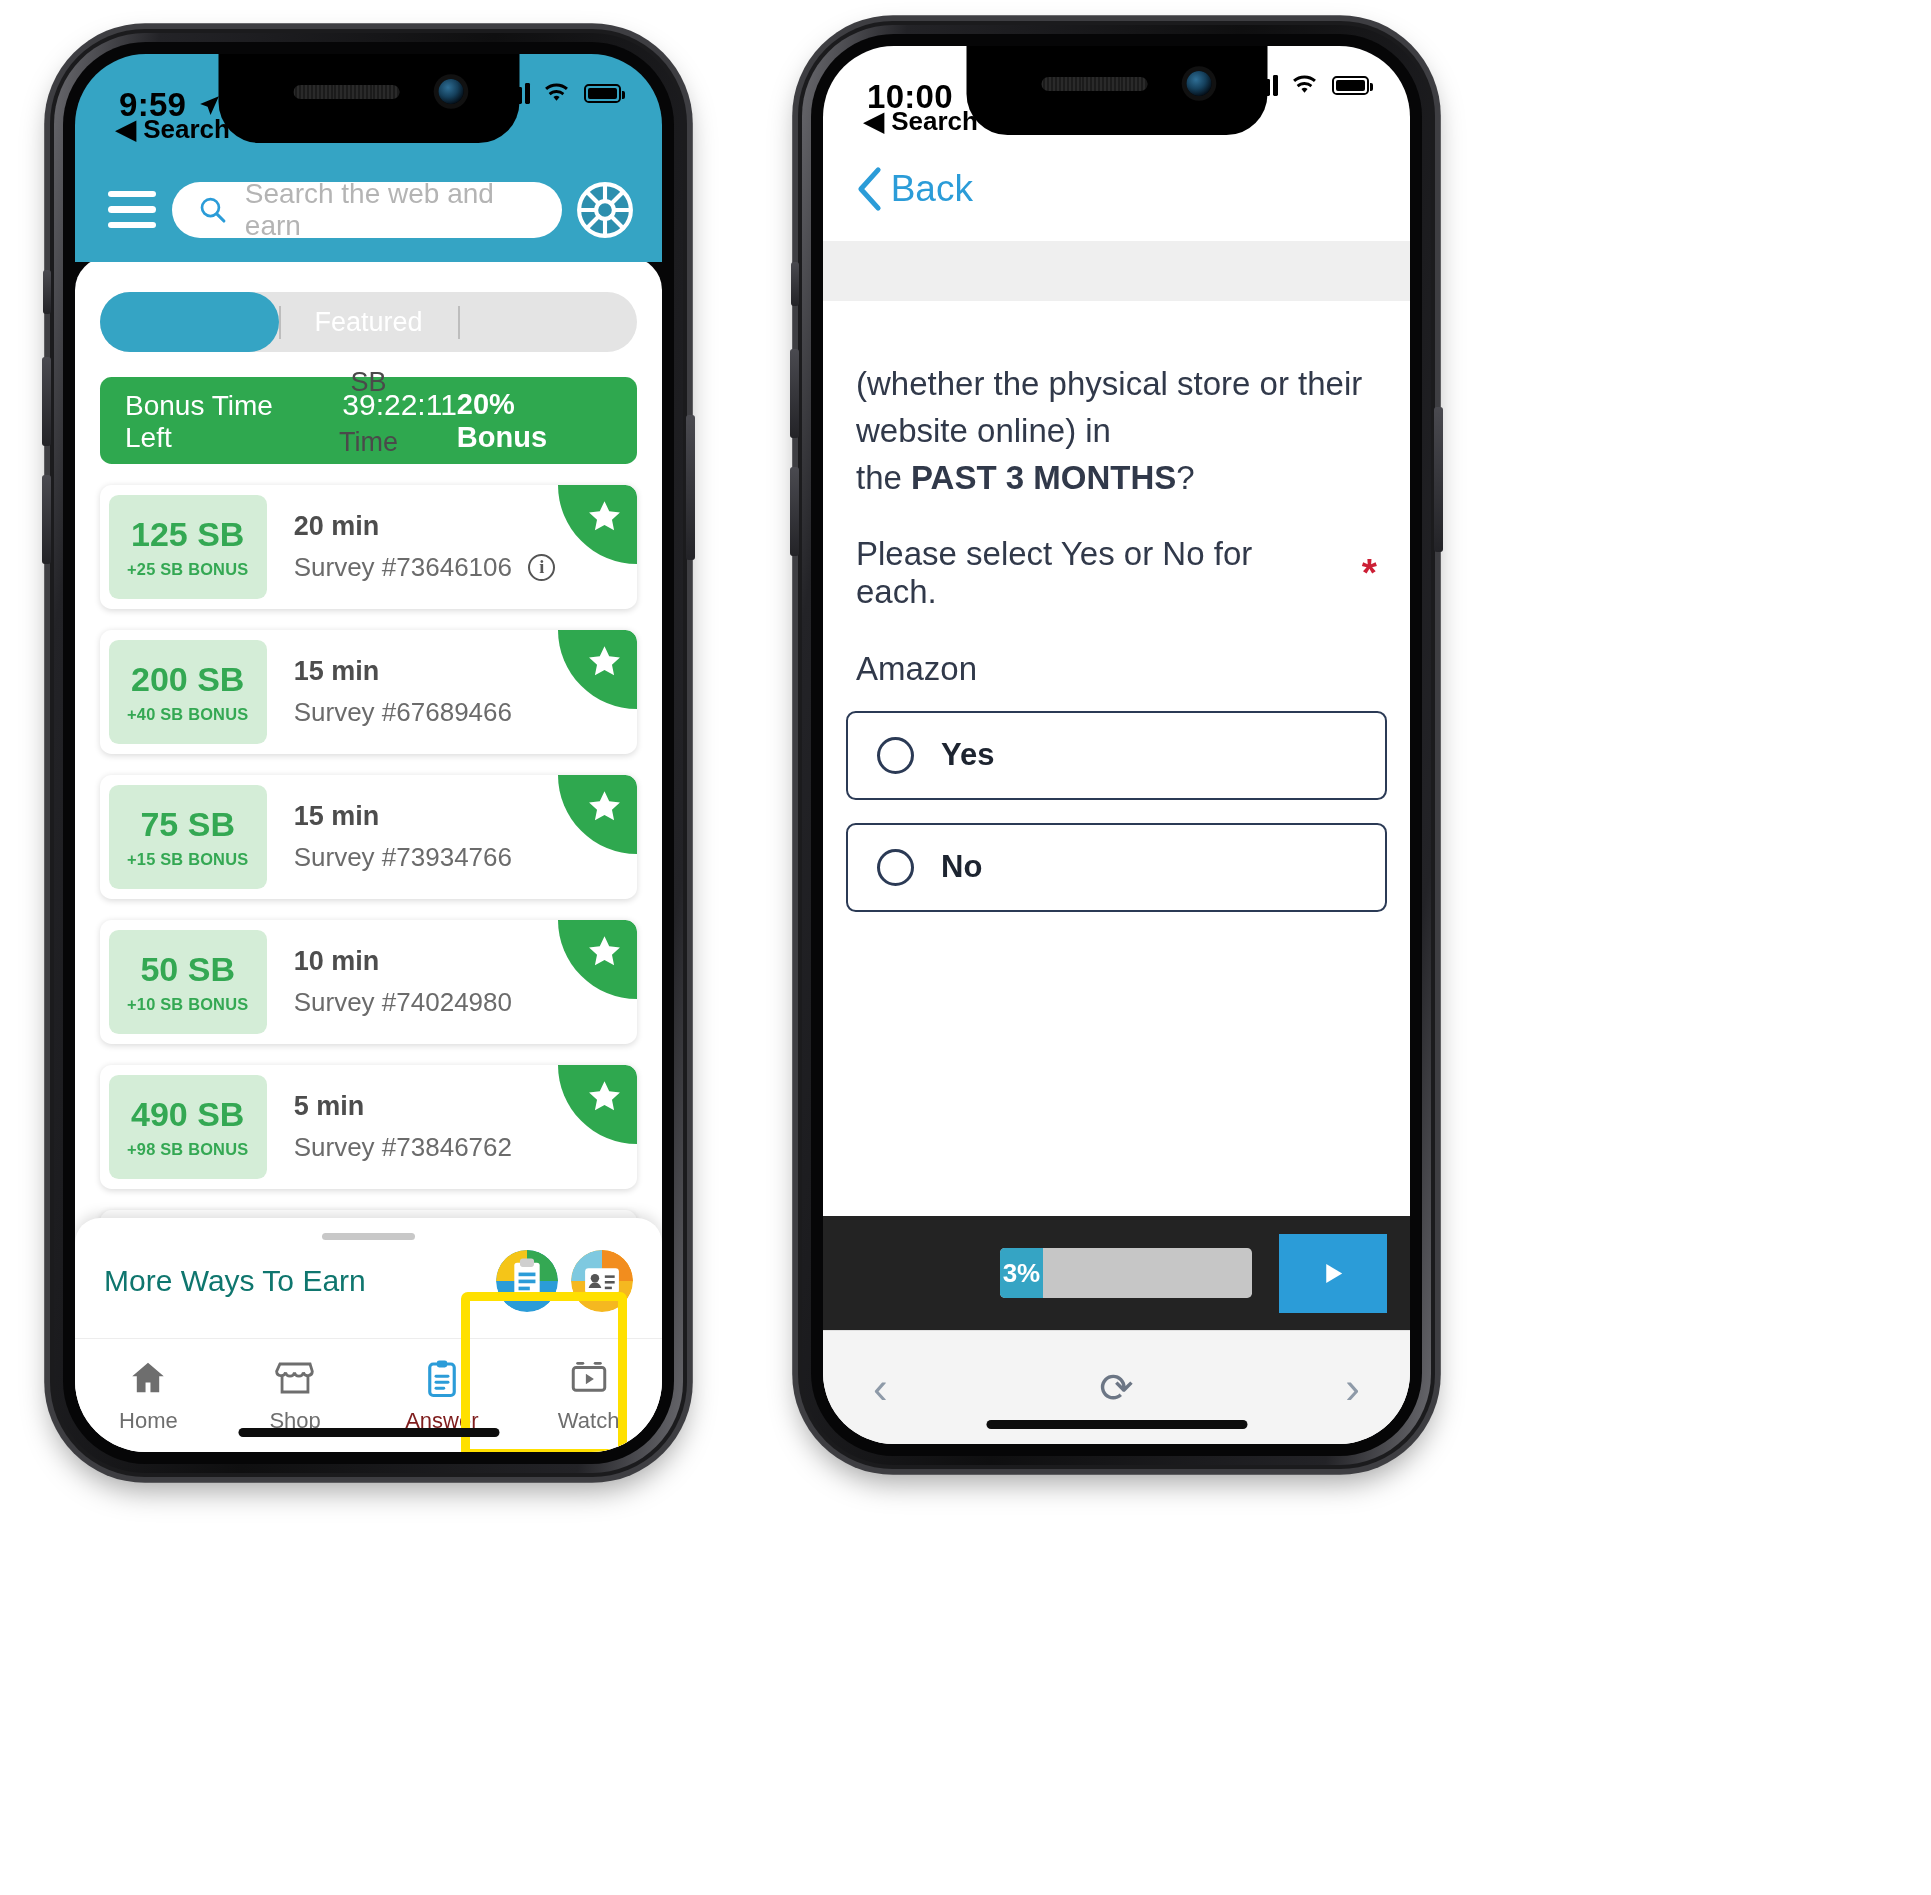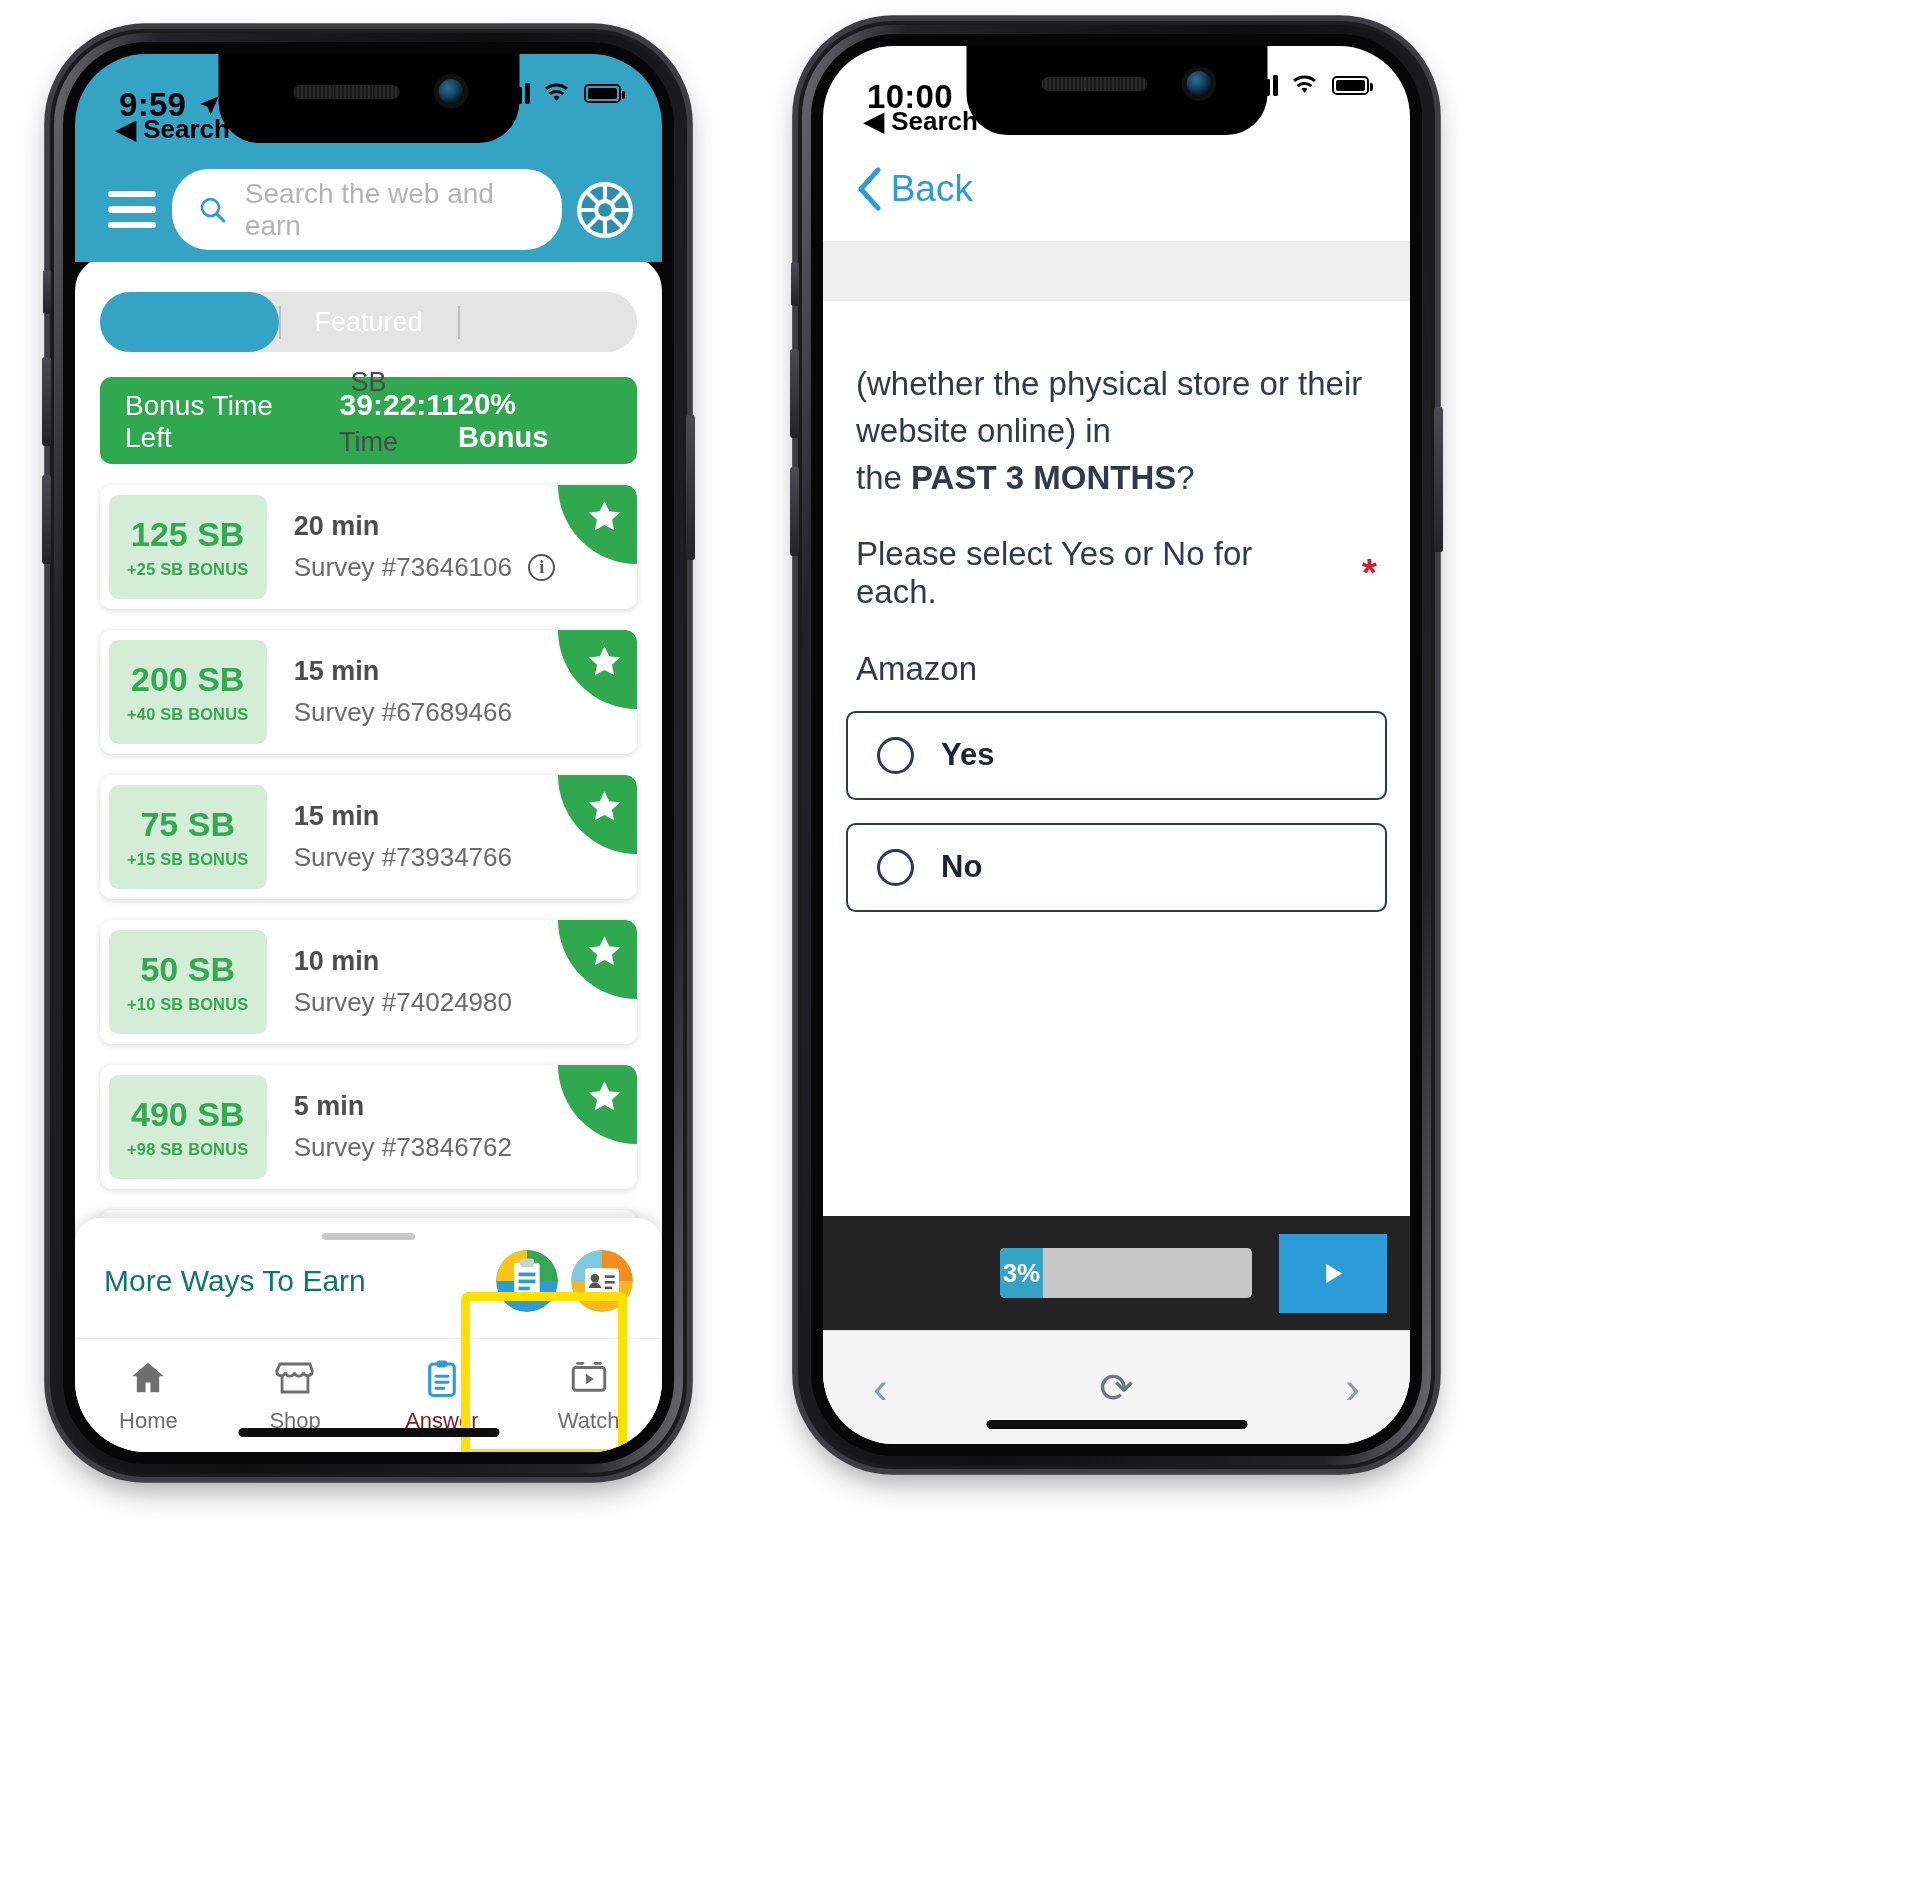--- a/index.html
+++ b/index.html
@@ -61,35 +61,35 @@
   .batt::after{content:"";position:absolute;right:-5.8px;top:4.8px;width:2.9px;height:7.7px;background:#000;border-radius:0 1.9px 1.9px 0;}
   .batt span{position:absolute;inset:1.9px;background:#000;border-radius:1.9px;display:block;}
 
   .backlink{ position:absolute; left:41px; top:60px; font-size:26px; font-weight:600; color:#000; z-index:31;}
 
   
   .sb-header{ position:absolute; top:0; left:0; right:0; height:208px; background:#35a4c4; z-index:20;}
   .sb-searchrow{ position:absolute; top:116px; left:0; right:0; height:79px; display:flex; align-items:center; padding:0 27px; z-index:25;}
   .hamburger{ width:60px; display:flex; flex-direction:column; gap:8.7px; padding:0 5.8px; flex:0 0 auto;}
   .hamburger span{ display:block; height:6.8px; border-radius:3.9px; background:#fff;}
-  .searchbox{ flex:1; height:81px; background:#fff; border-radius:37px; display:flex; align-items:center; padding:0 25px; margin-left:9.7px; }
+  .searchbox{ flex:1; height:56px; background:#fff; border-radius:37px; display:flex; align-items:center; padding:0 25px; margin-left:9.7px; }
   .search-ph{ font-size:28px; color:#b4b4b4; margin-left:17.4px;}
   .gear-btn{ flex:0 0 auto; width:60px; height:60px; margin-left:13.5px; }
 
   .sb-body{ position:absolute; top:203px; left:0; right:0; bottom:0; background:#fff; border-radius:33px 33px 0 0; z-index:10; overflow:hidden;}
 
   .segment{ margin:35px 25px 0; height:60px; background:#e4e4e4; border-radius:30px; display:flex; align-items:center; position:relative;flex-direction:column;}
   .seg-item{ flex:1; text-align:center; font-size:27px; color:#4a4a4a; line-height:60px; position:relative; z-index:2;}
   .seg-item.active{ color:#fff; font-weight:500;}
   .seg-pill{ position:absolute; left:0; top:0; width:33.33%; height:60px; background:#35a4c4; border-radius:30px; z-index:1;}
   .seg-div{ position:absolute; top:13.5px; width:1.9px; height:33px; background:#bdbdbd; z-index:2;}
 
   .bonus-bar{ margin:25px 25px 0; height:87px; background:#2fa84f; border-radius:11.6px; display:flex; align-items:center; justify-content:space-between; padding:0 25px; }
   .bonus-left{ font-size:28px; color:#fff; display:flex; align-items:baseline; gap:17.4px;}
-  .bonus-left b{ font-size:30px; font-weight:700;}
+  .bonus-left b{ font-size:30px; font-weight:400;}
   .bonus-right{ font-size:29px; font-weight:700; color:#fff;}
 
   .card-list{ margin-top:21px; padding:0 25px; }
   .survey-card{ position:relative; background:#fff; border-radius:11.6px; box-shadow:0 1.9px 6.8px rgba(0,0,0,.14); height:124px; margin-bottom:21px; display:flex; align-items:center; overflow:hidden;}
   .sb-chip{ width:158px; height:104px; margin-left:8.7px; background:#d4edd7; border-radius:9.7px; display:flex; flex-direction:column; align-items:center; justify-content:center; gap:5.8px; flex:0 0 auto;}
   .sb-chip .amt{ font-size:34px; font-weight:700; color:#34a853;}
   .sb-chip .bon{ font-size:16.4px; font-weight:700; color:#34a853; letter-spacing:0.2px;}
   .card-mid{ margin-left:27px; display:flex; flex-direction:column; gap:10.6px;}
   .card-mid .dur{ font-size:27px; font-weight:700; color:#4d4d4d;}
   .card-mid .sid{ font-size:26px; color:#6b6b6b; display:flex; align-items:center; gap:16.4px;}

